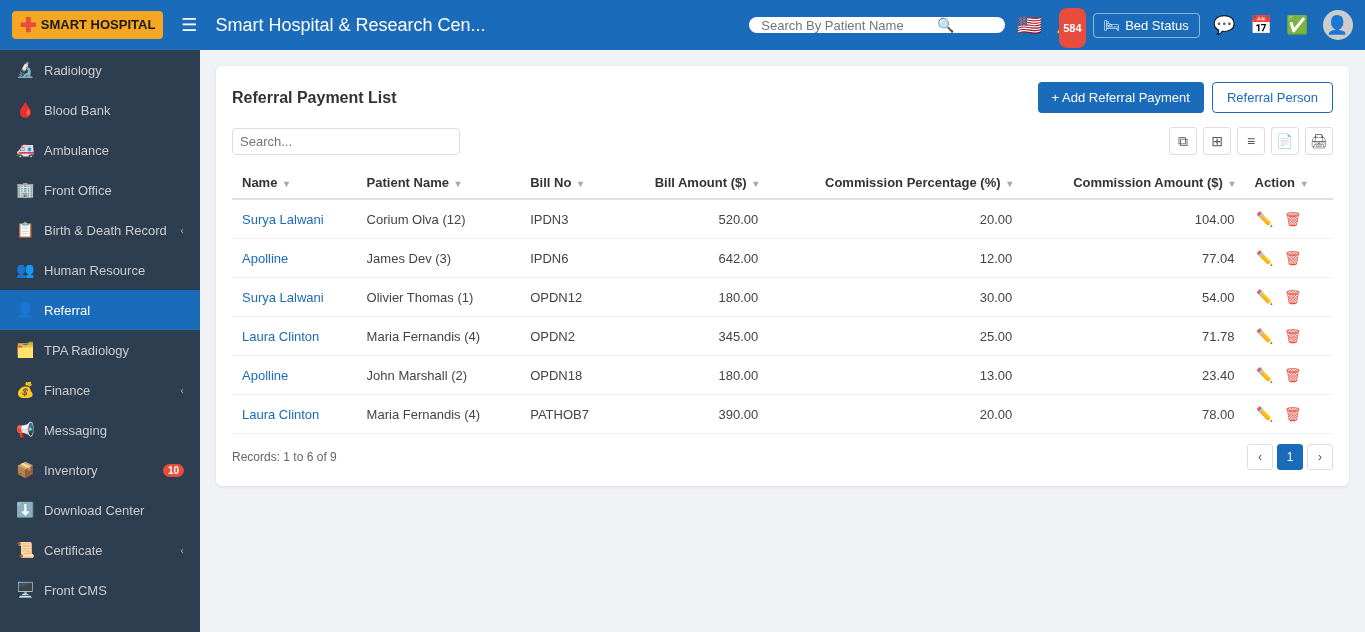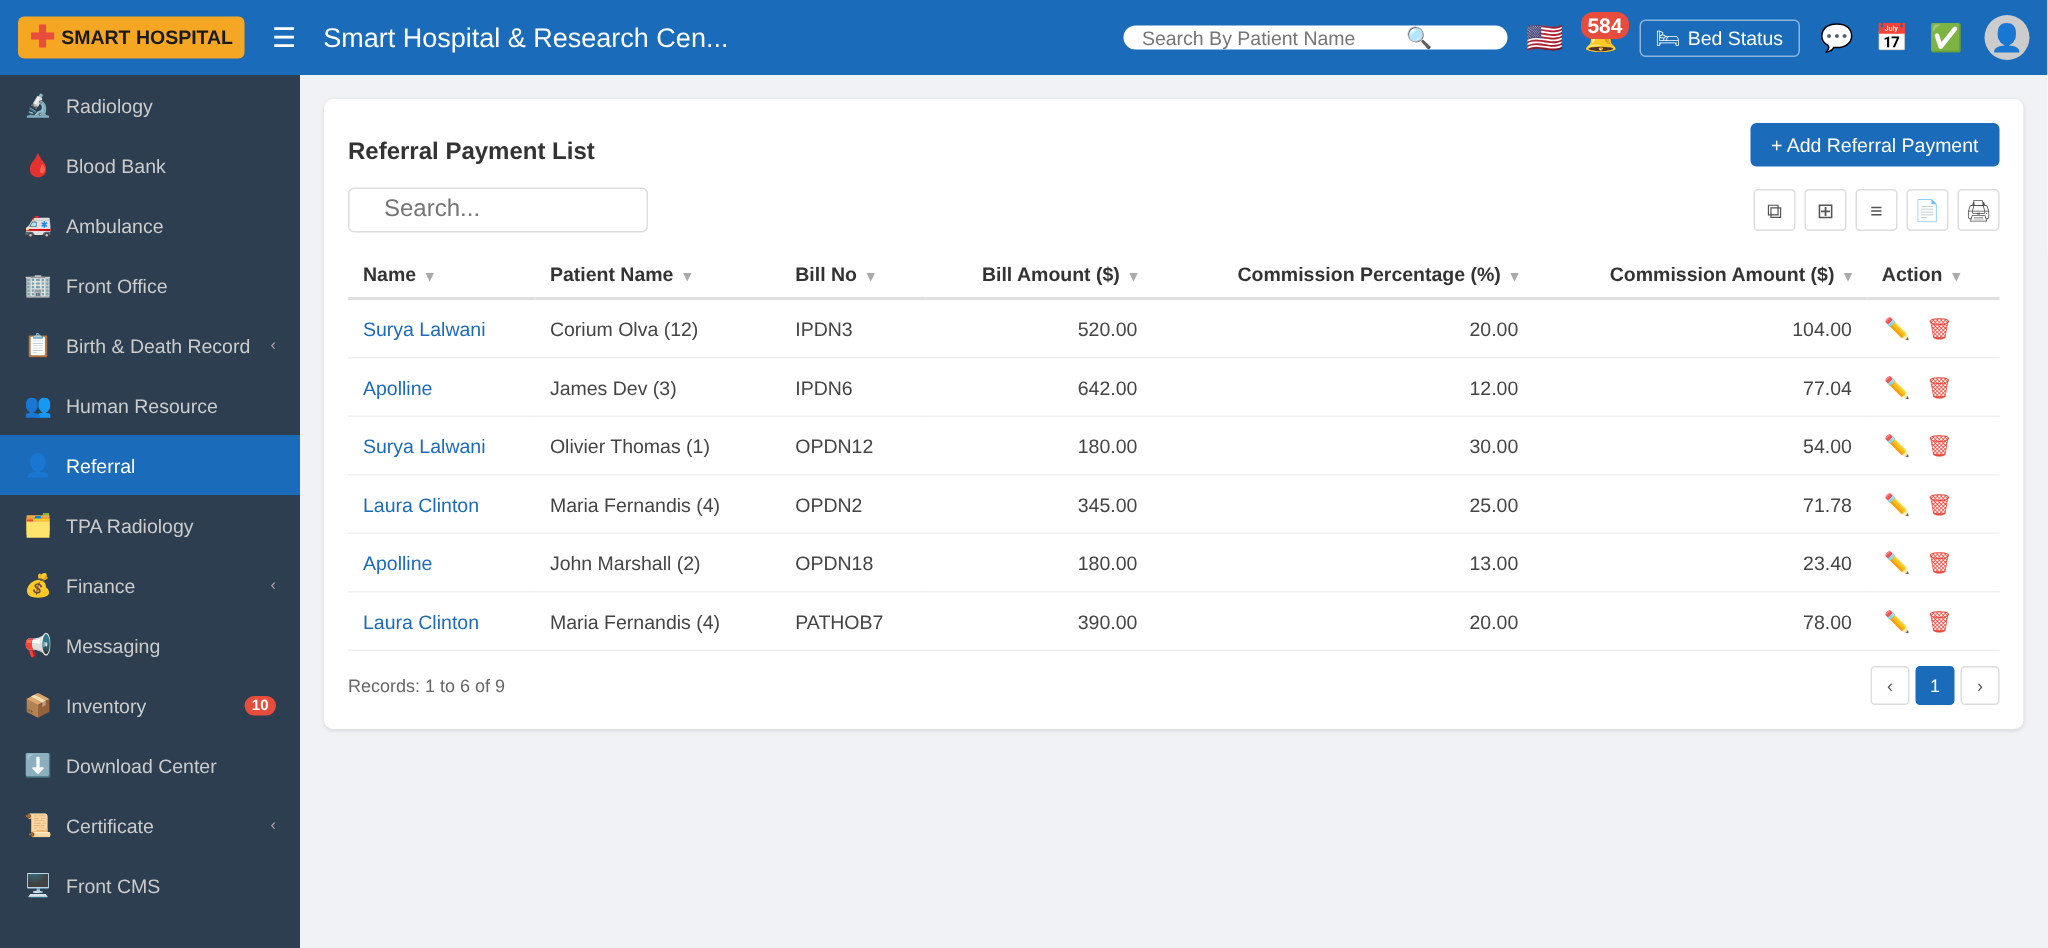--- a/index.html
+++ b/index.html
@@ -57,23 +57,23 @@
     .search-icon { color: #555; font-size: 14px; }
     .header-icons { display: flex; align-items: center; gap: 14px; }
     .flag-icon { font-size: 20px; }
     .notif-wrap { position: relative; }
     .notif-badge {
       position: absolute;
       top: -6px;
       right: -7px;
       background: #e74c3c;
       color: white;
-      font-size: 14px;
+      font-size: 11px;
       border-radius: 8px;
-      padding: 1px 4px;
+      padding: 14px 4px;
       font-weight: bold;
     }
     .bell-icon { color: white; font-size: 18px; }
     .header-icon { color: white; font-size: 18px; }
     .bed-status-btn {
       background: transparent;
       border: 1px solid rgba(255,255,255,0.5);
       border-radius: 4px;
       color: white;
       padding: 4px 10px;
@@ -139,21 +139,21 @@
       background: #f0f2f5;
     }
     .card {
       background: white;
       border-radius: 6px;
       box-shadow: 0 1px 3px rgba(0,0,0,0.1);
       padding: 16px;
     }
     .card-header {
       display: flex;
-      align-items: flex-end;
+      align-items: center;
       justify-content: space-between;
       margin-bottom: 14px;
     }
     .card-title { font-size: 16px; font-weight: 600; color: #333; }
     .card-actions { display: flex; gap: 8px; }
     .btn-primary {
       background: #1a6bba;
       color: white;
       border: none;
       border-radius: 4px;
@@ -175,24 +175,24 @@
     
     .search-tools {
       display: flex;
       align-items: center;
       justify-content: space-between;
       margin-bottom: 12px;
     }
     .table-search {
       border: 1px solid #ddd;
       border-radius: 4px;
-      padding: 5px 23px;
-      font-size: 16px;
+      padding: 5px 7px;
+      font-size: 13px;
       color: #999;
-      width: 200px;
+      width: 228px;
       outline: none;
     }
     .tool-icons { display: flex; gap: 6px; }
     .tool-icon-btn {
       width: 28px;
       height: 28px;
       border: 1px solid #ddd;
       border-radius: 3px;
       background: white;
       display: flex;
@@ -372,20 +372,21 @@
 
   </div>
     </div>
 
   <div class="content">
     <div class="card">
       <div class="card-header">
         <span class="card-title">Referral Payment List</span>
         <div class="card-actions">
           <button class="btn-primary">+ Add Referral Payment</button>
+          <button class="btn-outline">Referral Person</button>
         </div>
       </div>
 
       <div class="search-tools">
         <input type="text" class="table-search" placeholder="Search..." style="">
         <div class="tool-icons">
           <button class="tool-icon-btn" title="Copy">⧉</button>
           <button class="tool-icon-btn" title="Excel">⊞</button>
           <button class="tool-icon-btn" title="CSV">≡</button>
           <button class="tool-icon-btn" title="PDF">📄</button>

